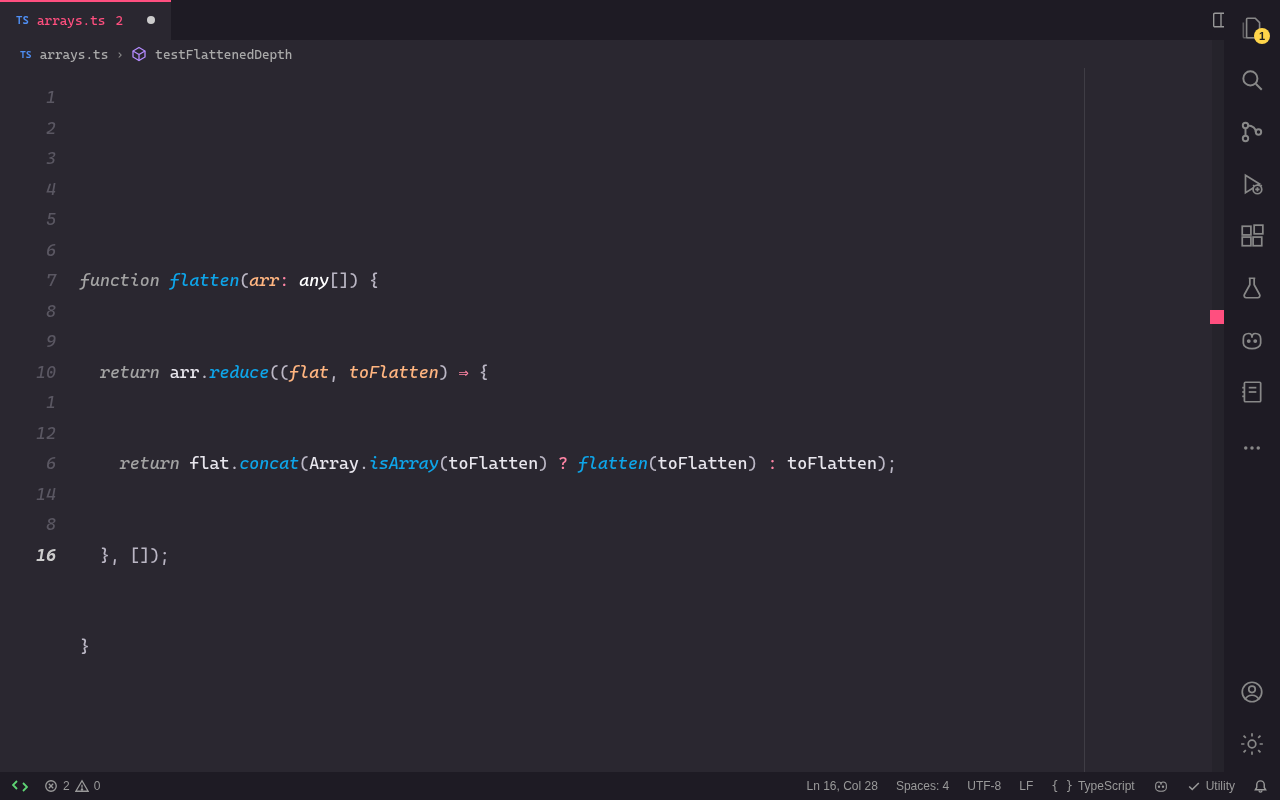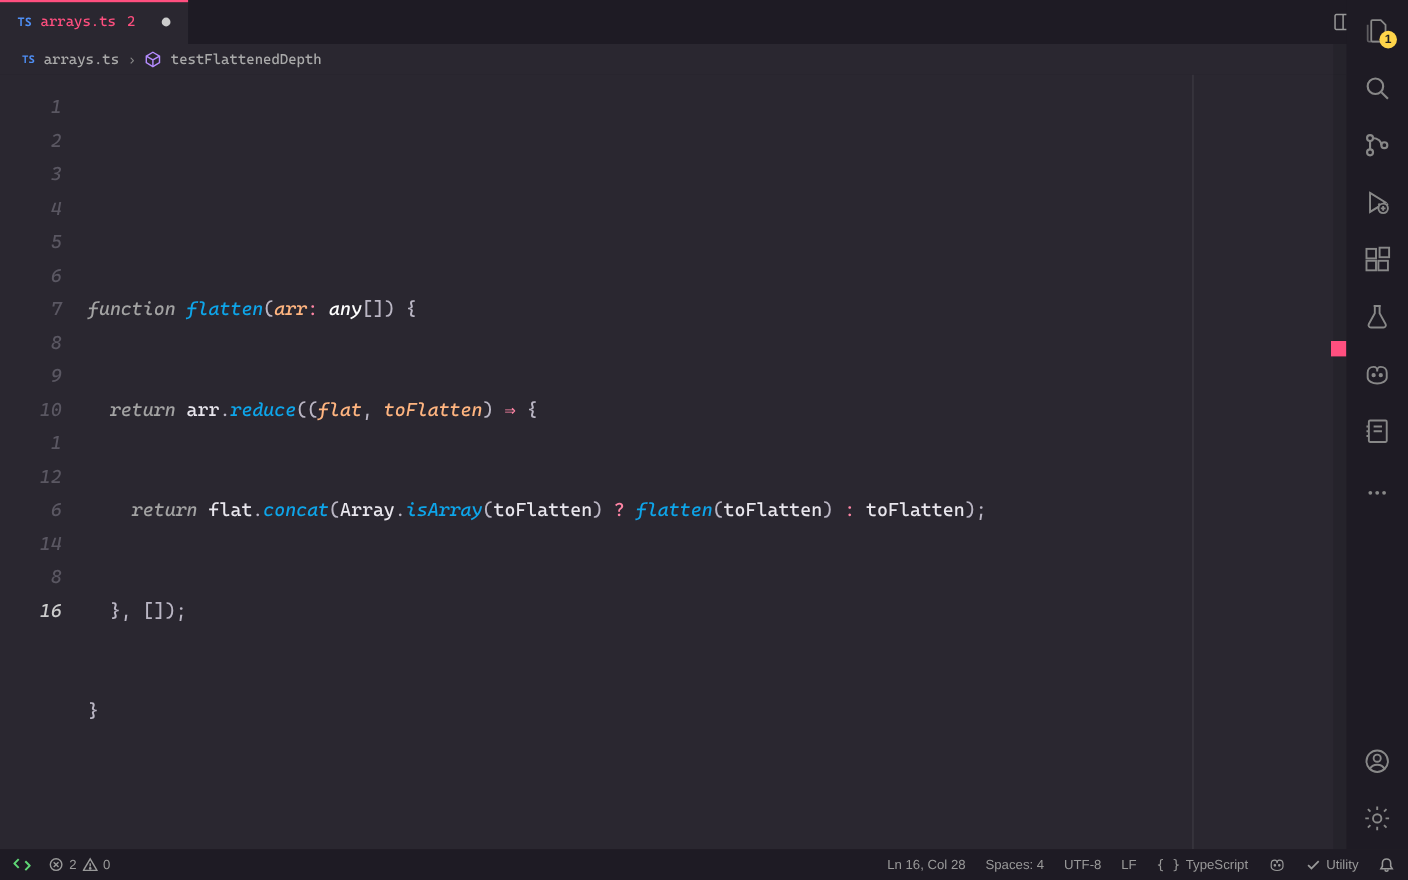--- a/index.html
+++ b/index.html
@@ -75,21 +75,21 @@
     width: 80px;
     flex-shrink: 0;
     text-align: right;
     padding-right: 24px;
     padding-top: 14px;
     color: #5a5762;
     font-size: 17px;
     line-height: 30.5px;
     font-style: italic;
   }
-  .gutter .active { color: #ccc; font-weight: 400; }
+  .gutter .active { color: #ccc; font-weight: 700; }
   .code {
     flex: 1;
     padding-top: 14px;
     font-size: 17px;
     line-height: 30.5px;
     white-space: pre;
     position: relative;
   }
   .line { height: 30.5px; }
   .ruler {

